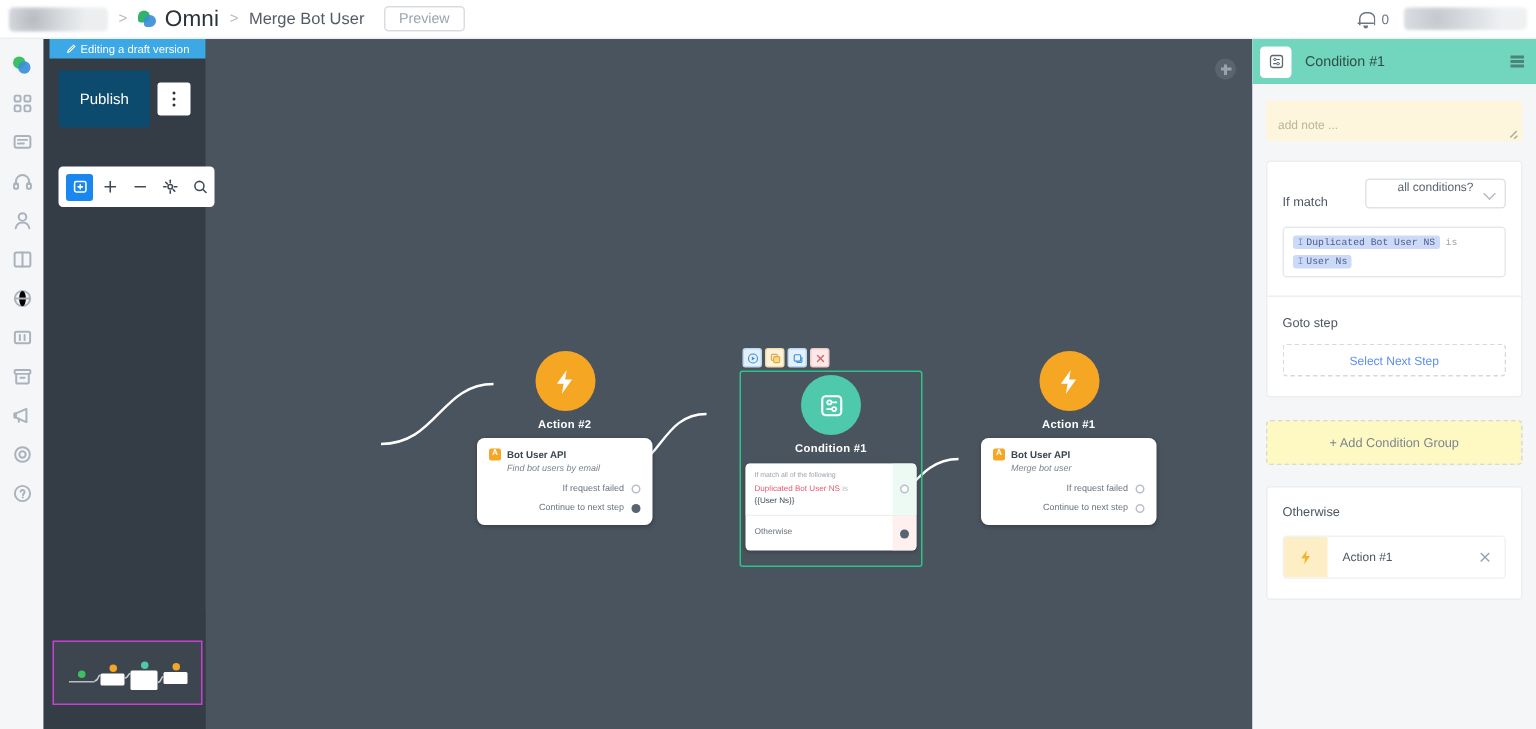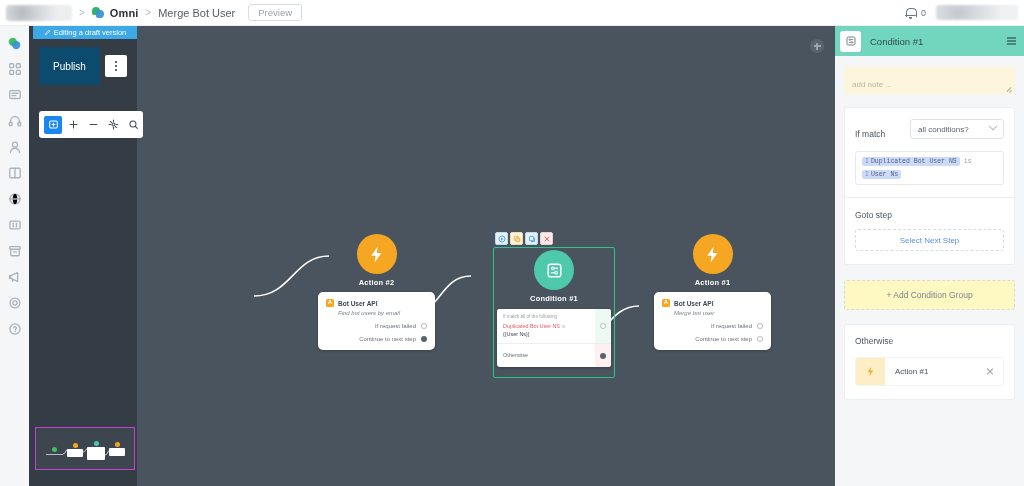--- a/index.html
+++ b/index.html
@@ -24,21 +24,21 @@
   }
   .bc-sep { color: #b6bcc4; font-size: 10px; margin: 0 7px; }
   .bc-chip {
     width: 13px; height: 13px; position: relative; margin-right: 5px; flex: none;
   }
   .bc-chip::before, .bc-chip::after {
     content: ""; position: absolute; border-radius: 50% 50% 50% 2px;
   }
   .bc-chip::before { width: 8px; height: 8px; background: #31b36c; left: 0; top: 1px; }
   .bc-chip::after  { width: 8px; height: 8px; background: #3a8fd6; left: 4px; top: 4px; opacity: .92; }
-  .bc-omni { font-size: 11px; font-weight: bold; color: #2b3238; letter-spacing: .1px; }
+  .bc-omni { font-size: 15px; font-weight: normal; color: #2b3238; letter-spacing: .1px; }
   .bc-page { font-size: 11px; color: #535c66; }
   .preview-btn {
     margin-left: 13px; font-size: 9.5px; color: #9aa4ae;
     border: 1px solid #d9dde2; border-radius: 3px; padding: 3px 9px 3px 9px;
     background: #fff; cursor: pointer; line-height: 1;
   }
   .topbar-right { margin-left: auto; display: flex; align-items: center; padding-right: 6px; }
   .bell { width: 11px; height: 12px; position: relative; margin-right: 5px; }
   .bell::before {
     content: ""; position: absolute; left: 1px; top: 1px; width: 9px; height: 8px;
@@ -267,21 +267,21 @@
 
   .rp-card {
     margin: 13px 9px 0 9px; background: #ffffff; border-radius: 3px;
     border: 1px solid #eceef0; padding: 11px 10px 13px 10px;
   }
   .ifmatch-row { display: flex; align-items: flex-end; }
   .ifmatch-lbl { font-size: 8.5px; color: #4c5560; }
   .select-box {
     margin-left: auto; width: 94px; height: 20px; border: 1px solid #dfe3e8;
     border-radius: 3px; display: flex; align-items: center; padding: 0 7px;
-    font-size: 8px; color: #5b646e; cursor: pointer;
+    font-size: 8px; color: #5b646e; cursor: pointer; flex-direction: column;
   }
   .chev {
     margin-left: auto; width: 6px; height: 6px; border-right: 1.2px solid #b4bac1;
     border-bottom: 1.2px solid #b4bac1; transform: rotate(45deg) translate(-2px,-2px);
   }
   .cond-tag-box {
     margin-top: 12px; border: 1px solid #e6e9ec; border-radius: 3px;
     padding: 5px 6px; display: flex; align-items: center; gap: 4px; flex-wrap: wrap;
   }
   .vtag {

